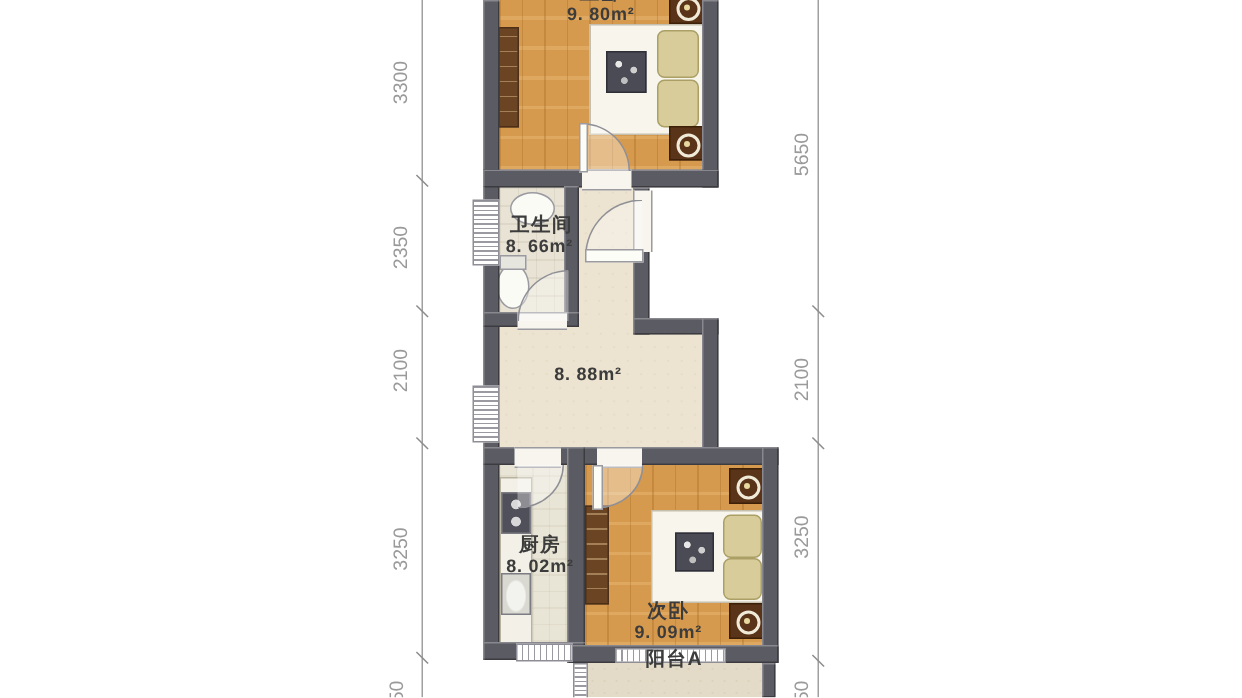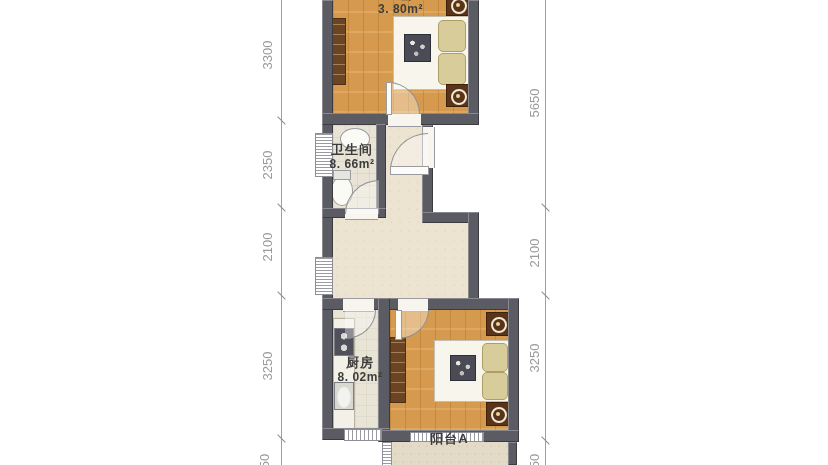--- a/index.html
+++ b/index.html
@@ -138,31 +138,36 @@
 
   <div class="opening" style="left:343px;top:298px;width:31px;height:12px;"></div>
   <div class="arc br" style="left:345px;top:310px;width:30px;height:28px;"></div>
 
   <div class="opening" style="left:398px;top:298px;width:30px;height:12px;"></div>
   <div class="arc br" style="left:398px;top:310px;width:30px;height:28px;"></div>
   <div class="leaf" style="left:395px;top:310px;width:5px;height:28px;"></div>
 
   <div class="room-label" style="left:333px;top:-13px;width:135px;">
     <div class="nm">主卧</div>
-    <div class="ar">3. 80m²</div>
+    <div class="ar">9. 80m²</div>
   </div>
-  <div class="room-label" style="left:322px;top:142px;width:60px;">
+  <div class="room-label" style="left:322px;top:142px;width:60px;text-align:right;">
     <div class="nm">卫生间</div>
     <div class="ar">8. 66m²</div>
   </div>
   <div class="room-label" style="left:340px;top:242px;width:104px;">
+    <div class="ar">8. 88m²</div>
   </div>
   <div class="room-label" style="left:328px;top:355px;width:64px;">
     <div class="nm">厨房</div>
     <div class="ar">8. 02m²</div>
+  </div>
+  <div class="room-label" style="left:398px;top:399px;width:95px;">
+    <div class="nm">次卧</div>
+    <div class="ar">9. 09m²</div>
   </div>
   <div class="room-label" style="left:391px;top:431px;width:117px;">
     <div class="nm">阳台A</div>
   </div>
 
   <div class="dimline" style="left:281px;top:0;height:465px;"></div>
   <div class="tick" style="left:276px;top:120px;"></div>
   <div class="tick" style="left:276px;top:207px;"></div>
   <div class="tick" style="left:276px;top:295px;"></div>
   <div class="tick" style="left:276px;top:438px;"></div>

